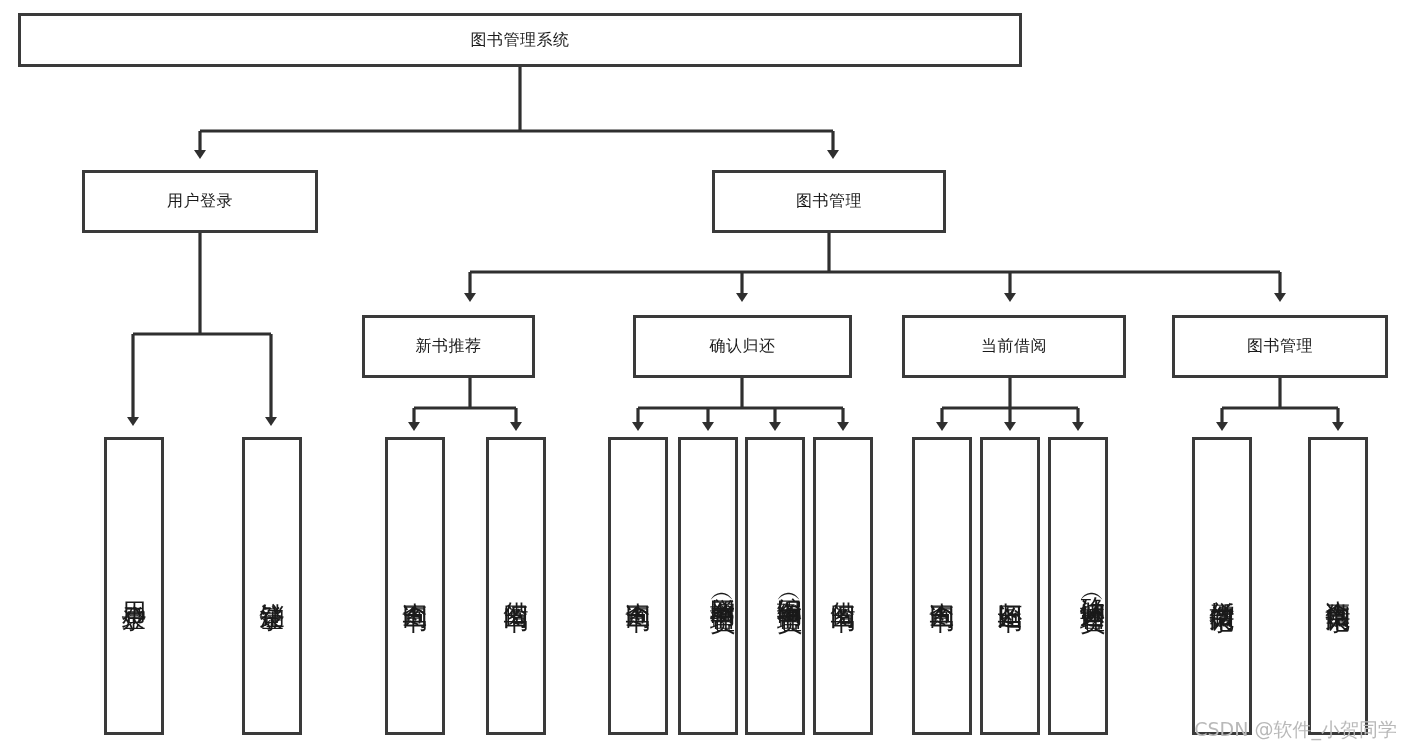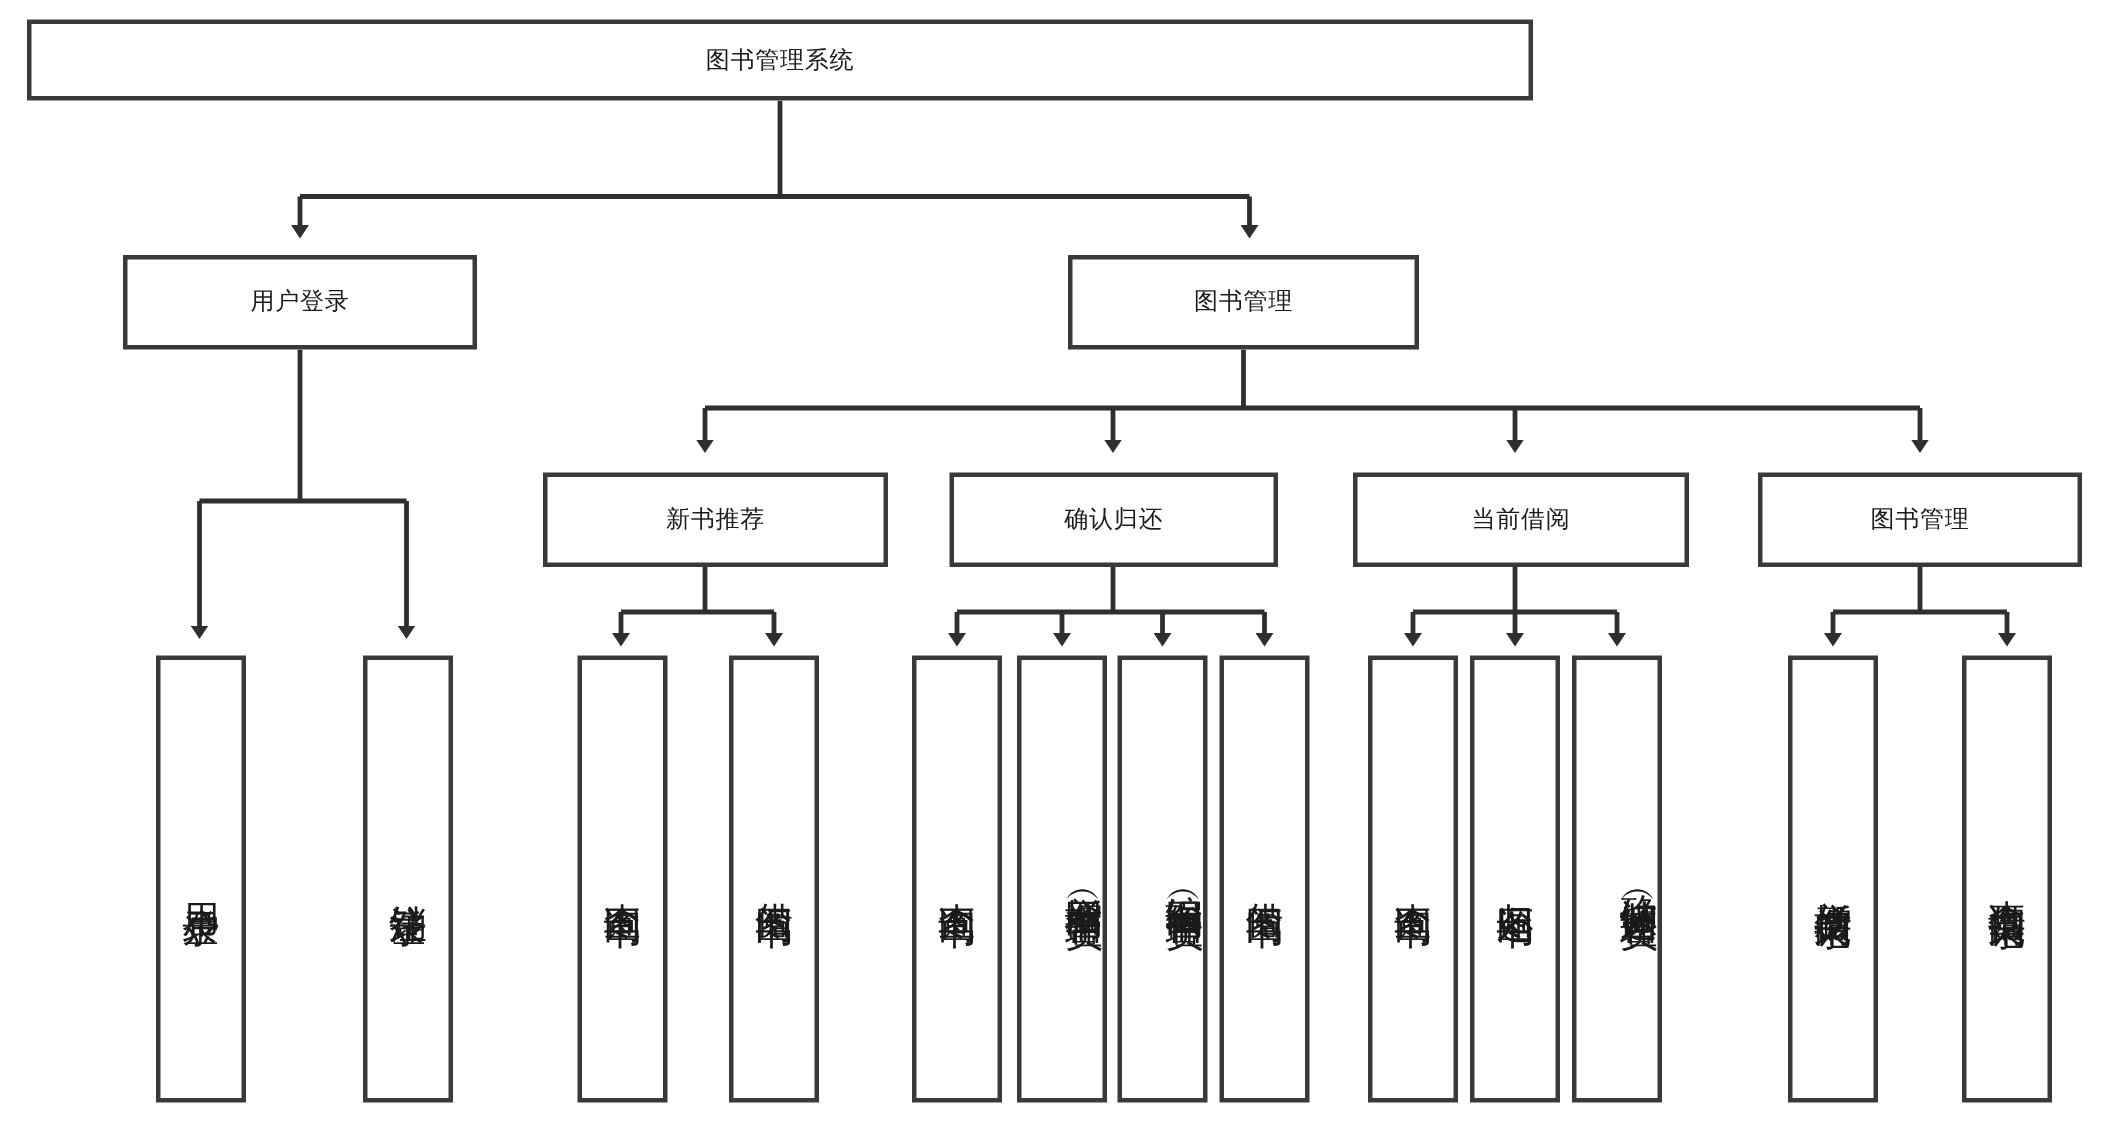--- a/index.html
+++ b/index.html
@@ -125,21 +125,21 @@
     <span>图书管理系统</span>
   </div>
 
   <div class="node horiz" style="left:82px; top:170px; width:236px; height:63px;">
     <span>用户登录</span>
   </div>
   <div class="node horiz" style="left:712px; top:170px; width:234px; height:63px;">
     <span>图书管理</span>
   </div>
 
-  <div class="node horiz" style="left:362px; top:315px; width:230px; height:63px;">
+  <div class="node horiz" style="left:362px; top:315px; width:173px; height:63px;">
     <span>新书推荐</span>
   </div>
   <div class="node horiz" style="left:633px; top:315px; width:219px; height:63px;">
     <span>确认归还</span>
   </div>
   <div class="node horiz" style="left:902px; top:315px; width:224px; height:63px;">
     <span>当前借阅</span>
   </div>
   <div class="node horiz" style="left:1172px; top:315px; width:216px; height:63px;">
     <span>图书管理</span>
@@ -182,14 +182,15 @@
     <span class="vtext">确认归还（管理员）</span>
   </div>
 
   <div class="node vert" style="left:1192px; top:437px; width:60px; height:298px;">
     <span class="vtext">新增借阅记录</span>
   </div>
   <div class="node vert" style="left:1308px; top:437px; width:60px; height:298px;">
     <span class="vtext">查询借阅记录</span>
   </div>
 
+  <div class="watermark">CSDN @软件_小贺同学</div>
 
 </div>
 
 </body></html>

